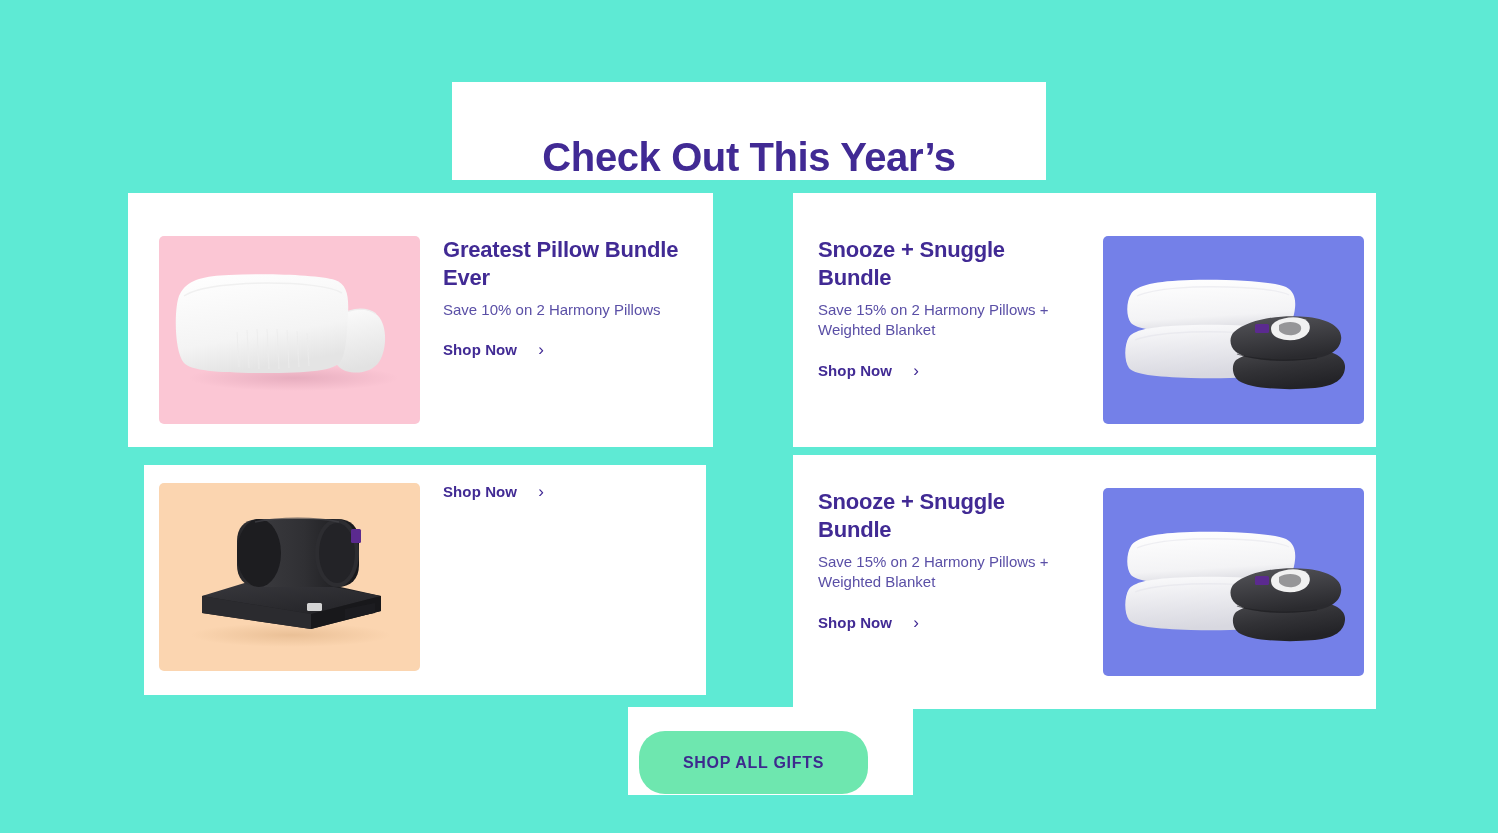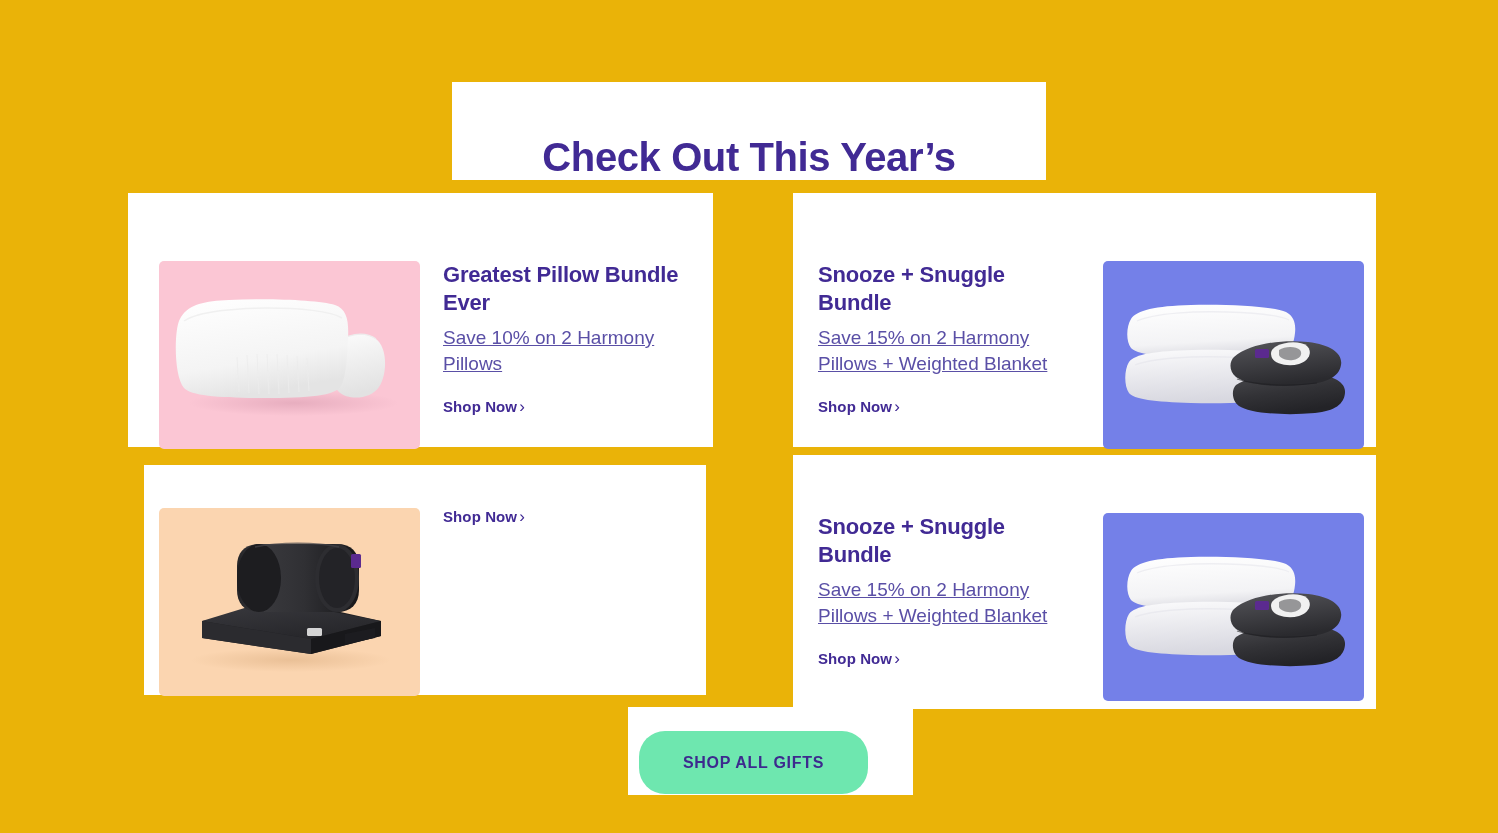--- a/index.html
+++ b/index.html
@@ -12,21 +12,21 @@
     height: 833px;
     font-family: "Liberation Sans", sans-serif;
     position: relative;
     overflow: hidden;
     -webkit-font-smoothing: antialiased;
   }
 
   .page {
     position: absolute;
     inset: 0;
-    background: #eab308;
+    background: #5eead4;
   }
 
   
   .heading-panel {
     position: absolute;
     left: 452px;
     top: 82px;
     width: 594px;
     height: 98px;
     background: #ffffff;
@@ -62,21 +62,20 @@
   .sheet-r1c2 { left: 793px;  top: 193px; width: 583px; height: 254px; }
   .sheet-r2c1 { left: 144px;  top: 465px; width: 562px; height: 230px; }
   .sheet-r2c2 { left: 793px;  top: 455px; width: 583px; height: 254px; }
   .sheet-cta  { left: 628px;  top: 707px; width: 285px; height: 88px; }
 
   
   .card {
     position: absolute;
     display: flex;
     align-items: flex-start;
-    margin-top: 25px;
   }
   .card-1 { left: 159px; top: 236px; }
   .card-2 { left: 818px; top: 236px; flex-direction: row-reverse; }
   .card-3 { left: 159px; top: 483px; }
   .card-4 { left: 818px; top: 488px; flex-direction: row-reverse; }
 
   .thumb {
     width: 261px;
     height: 188px;
     border-radius: 5px;
@@ -98,32 +97,31 @@
   .card-title {
     color: #412a94;
     font-size: 22px;
     font-weight: bold;
     line-height: 1.25;
     letter-spacing: -0.2px;
     margin: 0 0 9px 0;
   }
   .card-desc {
     color: #5a4fa6;
-    font-size: 19px;
+    font-size: 15px;
     line-height: 1.36;
     margin: 0 0 21px 0;
-    text-decoration: underline;
   }
   .shop-now {
     color: #412a94;
     font-size: 15px;
     font-weight: bold;
     display: inline-flex;
     align-items: center;
-    gap: 2px;
+    gap: 21px;
     cursor: pointer;
     letter-spacing: 0.1px;
   }
   .shop-now .chev {
     display: inline-block;
     line-height: 1;
     font-weight: normal;
     font-size: 17px;
   }
 

